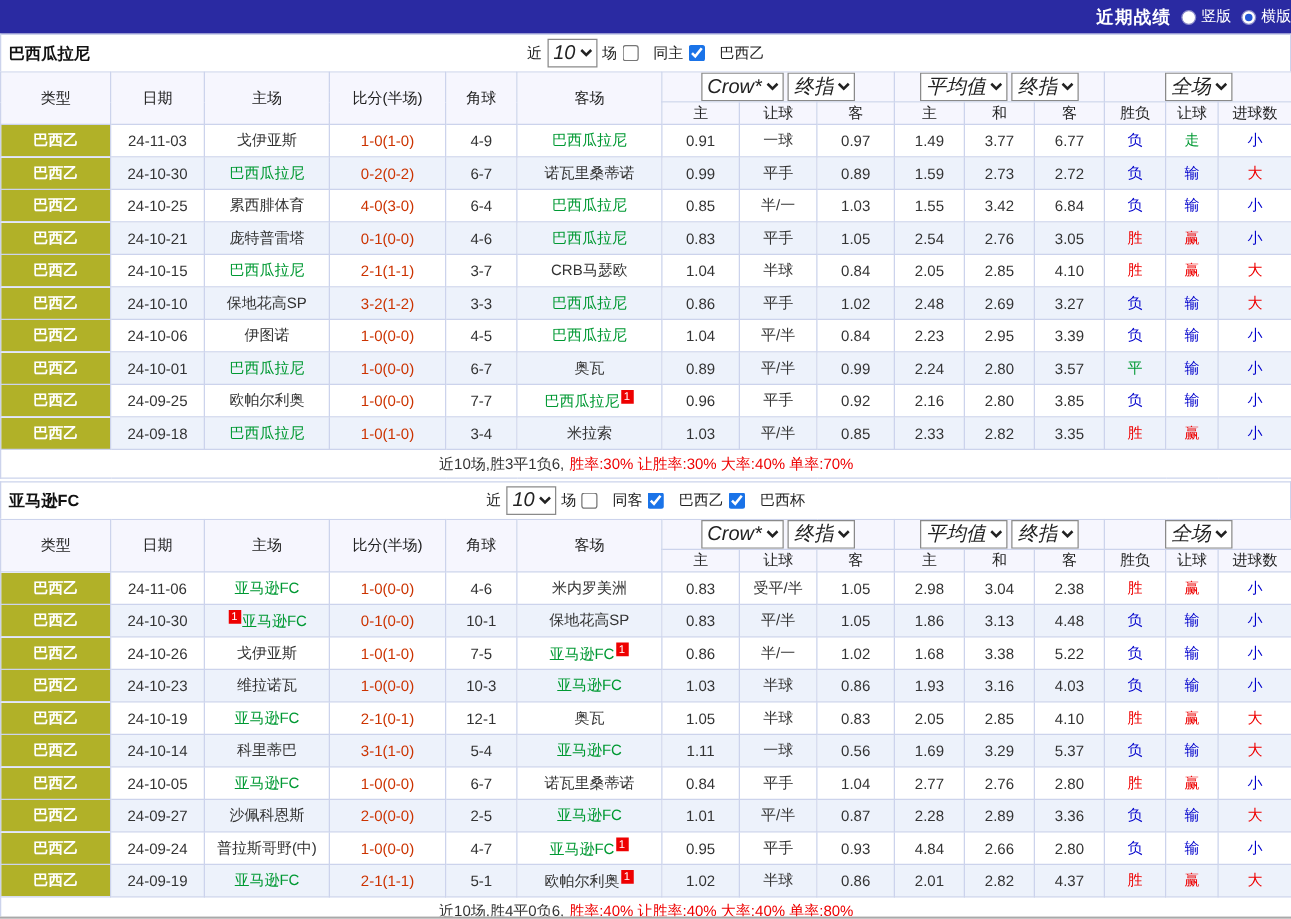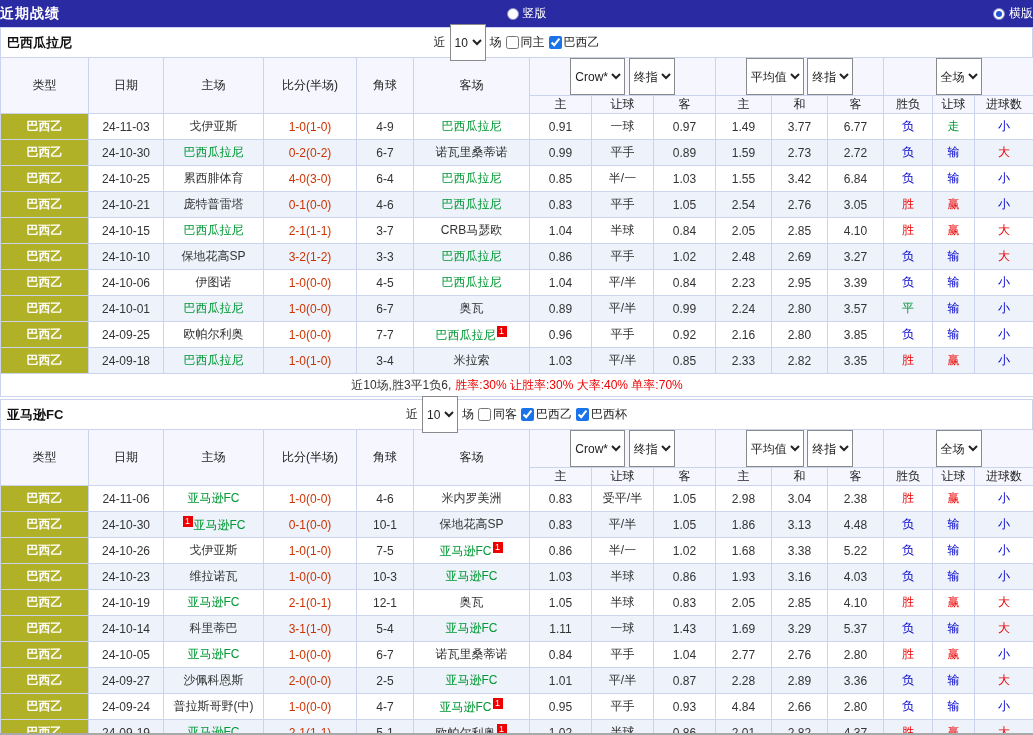--- a/index.html
+++ b/index.html
@@ -1,34 +1,34 @@
 <!DOCTYPE html>
 <html><head>
 <meta charset="utf-8">
 <style>
   * { margin:0; padding:0; box-sizing:border-box; }
   body { font-family:"Liberation Sans","DejaVu Sans",sans-serif; background:#c9c9c9; }
   .page { width:1033px; height:735px; background:#fff; margin:0 auto; border-bottom:2px solid #a9a9a9; overflow:hidden; }
 
   
-  .topbar { height:27px; background:#2a2aa2; display:flex; align-items:center; justify-content:space-between; gap:8px; }
+  .topbar { height:27px; background:#2a2aa2; display:flex; align-items:center; justify-content:flex-end; gap:8px; }
   .topbar .title { color:#fff; font-weight:bold; font-size:14px; letter-spacing:1px; }
   .radio-label { display:inline-flex; align-items:center; gap:4px; color:#fff; font-size:12px; cursor:pointer; }
   .rdot { width:12px; height:12px; border-radius:50%; background:#fff; border:1px solid #8a8ac9; position:relative; display:inline-block; }
   .rdot.on::after { content:""; position:absolute; left:2px; top:2px; right:2px; bottom:2px; border-radius:50%; background:#2356d6; }
 
   
   .section + .section { margin-top:2px; }
   .sec-head { height:30px; position:relative; display:flex; align-items:center; background:#fff; border:1px solid #ccd3ec; border-bottom:0; }
   .sec-head .team { font-size:13px; font-weight:bold; color:#111; padding-left:6px; position:relative; z-index:2; }
   .sec-head .filters { position:absolute; left:0; right:0; display:flex; justify-content:center; align-items:center; gap:4px; font-size:12px; color:#222; z-index:1; }
-  .sec-head .filters label { display:inline-flex; align-items:center; gap:2px; cursor:pointer; }
+  .sec-head .filters label { display:inline-flex; align-items:center; gap:12px; cursor:pointer; }
   .sec-head input[type=checkbox] { width:13px; height:13px; accent-color:#1a73e8; }
 
-  select { font-size:12px; height:37px; color:#222; background:#fff; border:1px solid #8a8a8a; }
+  select { font-size:16px; height:23px; color:#222; background:#fff; border:1px solid #8a8a8a;font-style:italic; }
 
   
   table.grid { width:1033px; border-collapse:collapse; table-layout:fixed; font-size:12px; text-align:center; color:#333; background:#fff;padding-left:36px; }
   .grid th, .grid td { border:1px solid #ccd3ec; padding:0 1px; overflow:hidden; white-space:nowrap; }
   .grid thead th { background:#f6f6fe; font-weight:normal; color:#222; }
   .grid tr.h1 th { height:22px; }
   .grid tr.h2 th { height:17px; }
   .grid tbody td { height:26px; }
   .grid tfoot td { height:23px; background:#fff;margin-top:20px; }
 
@@ -450,21 +450,21 @@
             </tr>
             <tr class="alt">
               <td class="league">巴西乙</td>
               <td>24-10-14</td>
               <td><span class="tname">科里蒂巴</span></td>
               <td class="score">3-1(1-0)</td>
               <td>5-4</td>
               <td><span class="tname focus">亚马逊FC</span></td>
               <td>1.11</td>
               <td>一球</td>
-              <td>1.43</td>
+              <td>0.56</td>
               <td>1.69</td>
               <td>3.29</td>
               <td>5.37</td>
               <td class="res-blue">负</td>
               <td class="res-blue">输</td>
               <td class="res-red">大</td>
             </tr>
             <tr class="">
               <td class="league">巴西乙</td>
               <td>24-10-05</td>

